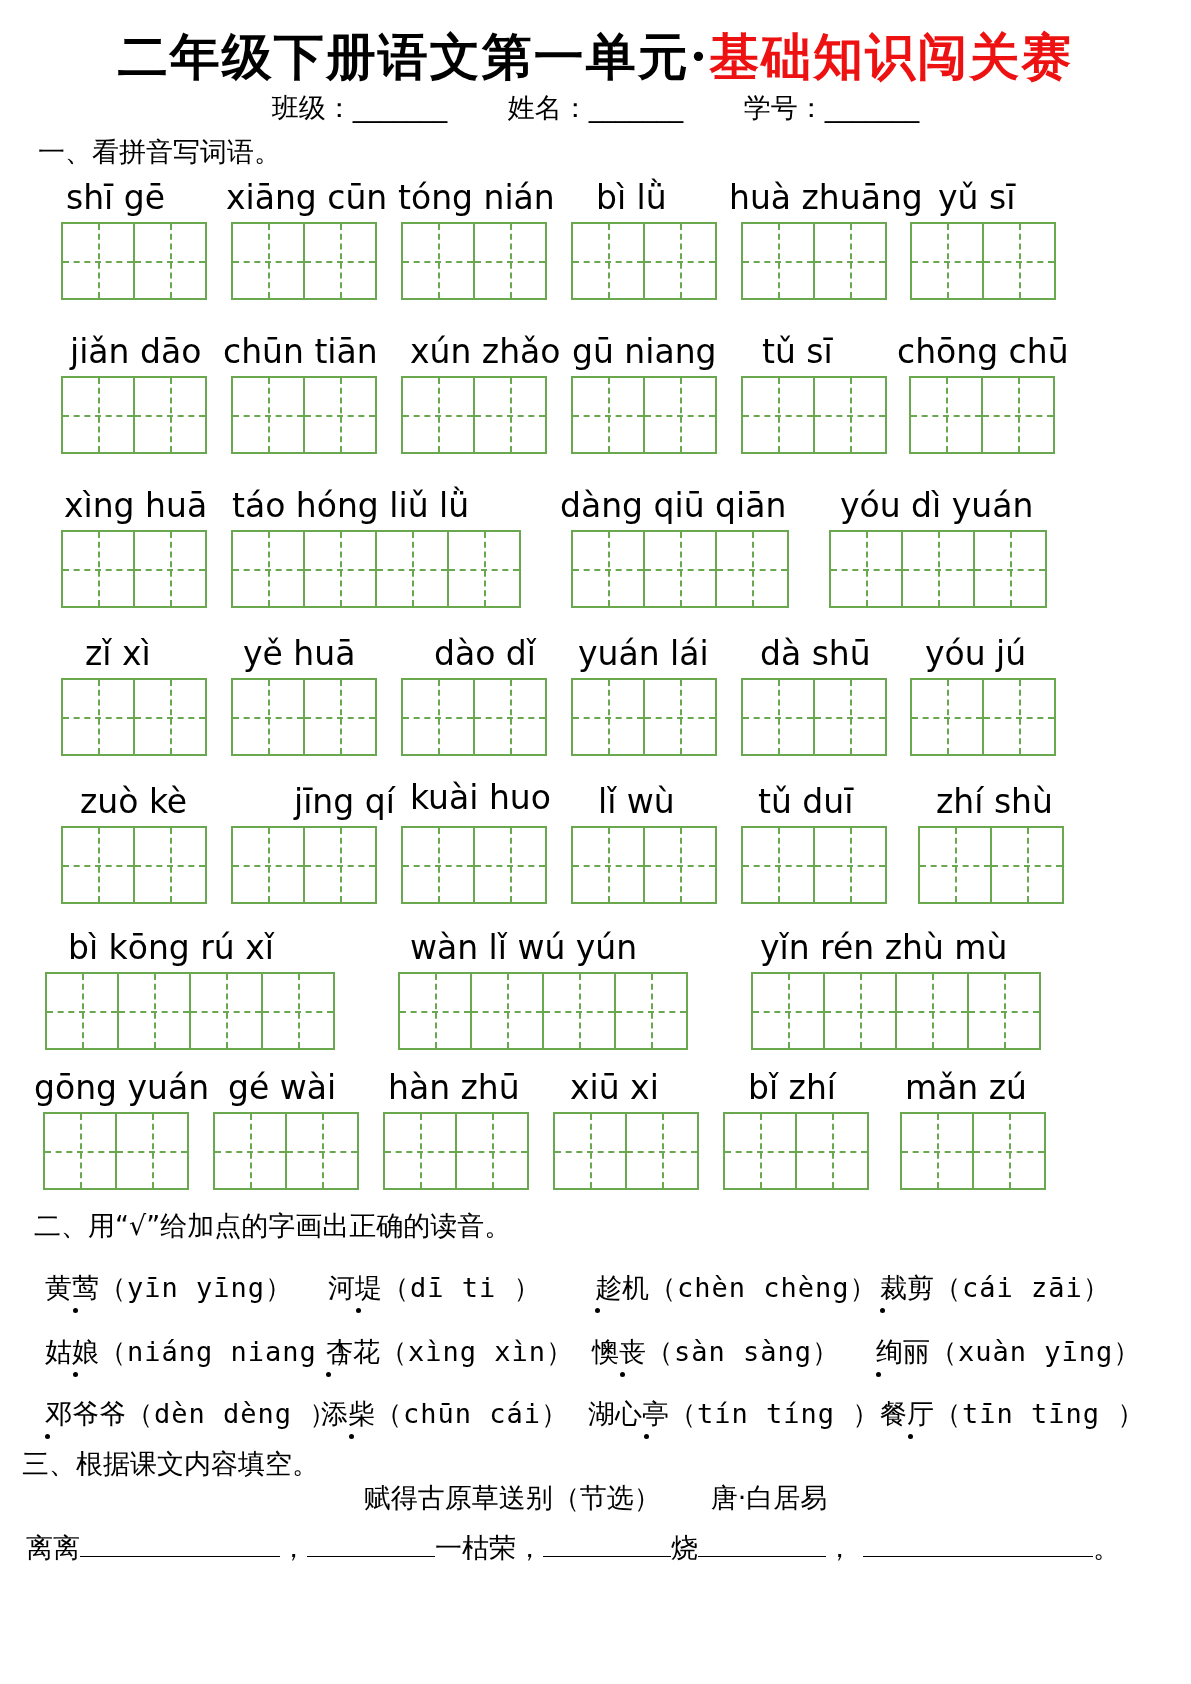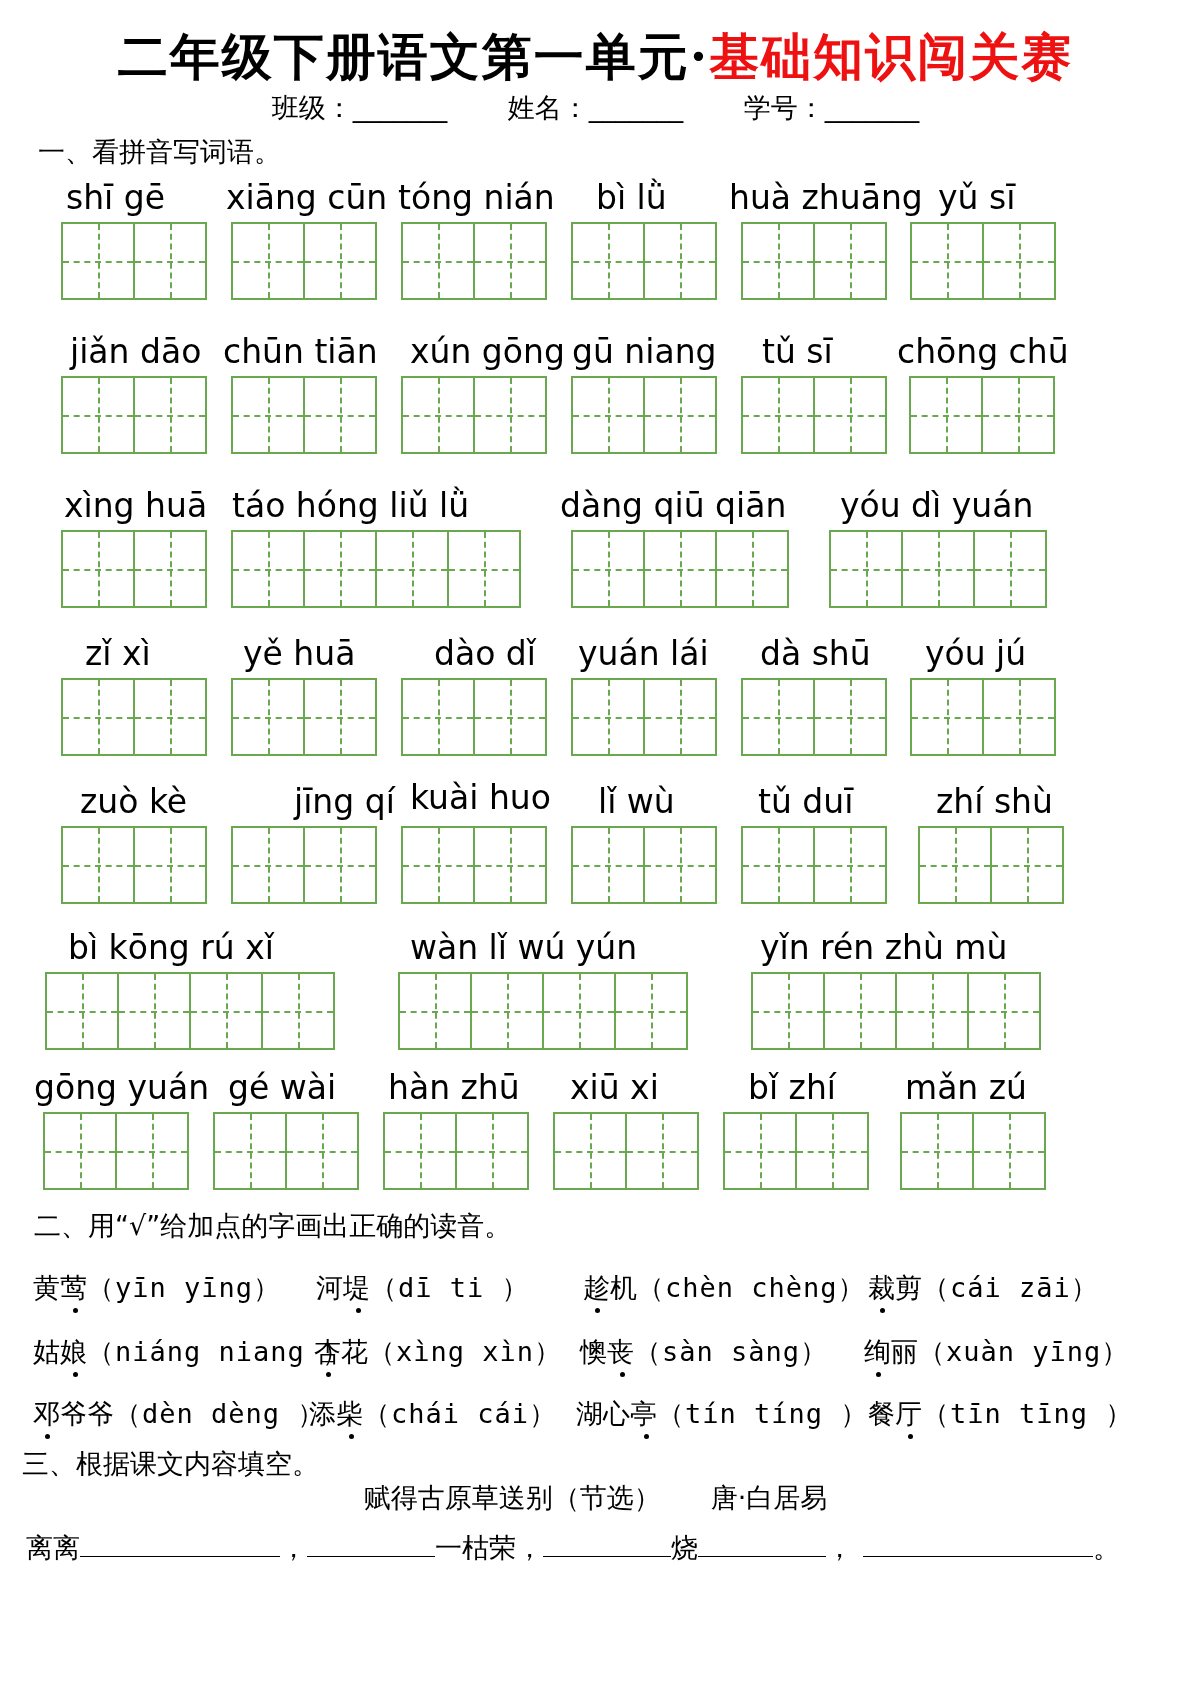--- a/index.html
+++ b/index.html
@@ -17,21 +17,21 @@
         font-family:"DejaVu Sans","Liberation Sans",sans-serif; }
   .grid { position:absolute; display:flex; }
   .cell { width:74px; height:78px; border:2px solid #6aa84f; box-sizing:border-box;
           position:relative; margin-left:-2px; }
   .cell:first-child { margin-left:0; }
   .cell::before { content:""; position:absolute; left:50%; top:0; bottom:0;
                   border-left:2px dashed #6aa84f; }
   .cell::after { content:""; position:absolute; top:50%; left:0; right:0;
                  border-top:2px dashed #6aa84f; }
   .item { position:absolute; font-size:27px; line-height:40px; white-space:nowrap; }
-  .item .hz { font-family:Liberation Serif, serif; }
+  .item .hz { font-family:Liberation Serif, serif;margin-left:12px; }
   .item .opts { font-family:"DejaVu Sans Mono","Liberation Mono",monospace; letter-spacing:1px; }
   .dot { position:absolute; width:5px; height:5px; border-radius:50%; background:#000; }
   .poem-title { position:absolute; left:0; top:1478px; width:1191px; text-align:center;
                 font-size:27px; line-height:40px; white-space:nowrap; }
   .poem-title .author { margin-left:50px; }
   .poem-line { position:absolute; left:26px; top:1528px; font-size:27px; line-height:40px; white-space:nowrap;
                font-family:"DejaVu Serif","Liberation Serif",serif; }
   .blank { display:inline-block; border-bottom:1.5px solid #000; height:28px; vertical-align:baseline; }
 </style>
 </head>
@@ -83,21 +83,21 @@
     <div class="py" style="left: 70px; top: 332px;">jiǎn dāo</div>
     <div class="grid" style="left: 61px; top: 376px;">
       <div class="cell"></div>
       <div class="cell"></div>
     </div>
     <div class="py" style="left: 223px; top: 332px;">chūn tiān</div>
     <div class="grid" style="left: 231px; top: 376px;">
       <div class="cell"></div>
       <div class="cell"></div>
     </div>
-    <div class="py" style="left: 410px; top: 332px;">xún gōng</div>
+    <div class="py" style="left: 410px; top: 332px;">xún zhǎo</div>
     <div class="grid" style="left: 401px; top: 376px;">
       <div class="cell"></div>
       <div class="cell"></div>
     </div>
     <div class="py" style="left: 572px; top: 332px;">gū niang</div>
     <div class="grid" style="left: 571px; top: 376px;">
       <div class="cell"></div>
       <div class="cell"></div>
     </div>
     <div class="py" style="left: 762px; top: 332px;">tǔ    sī</div>
@@ -252,21 +252,21 @@
 <div id="s2">
     <div class="item" style="left: 33px; top: 1268px;"><span class="hz">黄莺</span><span class="opts">（yīn  yīng）</span><span class="dot" style="left: 40px; top: 40px;"></span></div>
     <div class="item" style="left: 316px; top: 1268px;"><span class="hz">河堤</span><span class="opts">（dī  ti ）</span><span class="dot" style="left: 40px; top: 40px;"></span></div>
     <div class="item" style="left: 583px; top: 1268px;"><span class="hz">趁机</span><span class="opts">（chèn chèng）</span><span class="dot" style="left: 12px; top: 40px;"></span></div>
     <div class="item" style="left: 868px; top: 1268px;"><span class="hz">裁剪</span><span class="opts">（cái  zāi）</span><span class="dot" style="left: 12px; top: 40px;"></span></div>
     <div class="item" style="left: 33px; top: 1332px;"><span class="hz">姑娘</span><span class="opts">（niáng niang ）</span><span class="dot" style="left: 40px; top: 40px;"></span></div>
     <div class="item" style="left: 314px; top: 1332px;"><span class="hz">杏花</span><span class="opts">（xìng  xìn）</span><span class="dot" style="left: 12px; top: 40px;"></span></div>
     <div class="item" style="left: 580px; top: 1332px;"><span class="hz">懊丧</span><span class="opts">（sàn  sàng）</span><span class="dot" style="left: 40px; top: 40px;"></span></div>
     <div class="item" style="left: 864px; top: 1332px;"><span class="hz">绚丽</span><span class="opts">（xuàn  yīng）</span><span class="dot" style="left: 12px; top: 40px;"></span></div>
     <div class="item" style="left: 33px; top: 1394px;"><span class="hz">邓爷爷</span><span class="opts">（dèn dèng ）</span><span class="dot" style="left: 12px; top: 40px;"></span></div>
-    <div class="item" style="left: 309px; top: 1394px;"><span class="hz">添柴</span><span class="opts">（chái cái）</span><span class="dot" style="left: 40px; top: 40px;"></span></div>
+    <div class="item" style="left: 309px; top: 1394px;"><span class="hz">添柴</span><span class="opts">（chūn cái）</span><span class="dot" style="left: 40px; top: 40px;"></span></div>
     <div class="item" style="left: 576px; top: 1394px;"><span class="hz">湖心亭</span><span class="opts">（tín tíng ）</span><span class="dot" style="left: 68px; top: 40px;"></span></div>
     <div class="item" style="left: 868px; top: 1394px;"><span class="hz">餐厅</span><span class="opts">（tīn  tīng ）</span><span class="dot" style="left: 40px; top: 40px;"></span></div>
   </div>
 
 <div class="section" style="left:22px; top:1446px;">三、根据课文内容填空。</div>
 
 <div class="poem-title">
   <span>赋得古原草送别（节选）</span><span class="author">唐·白居易</span>
 </div>
 

